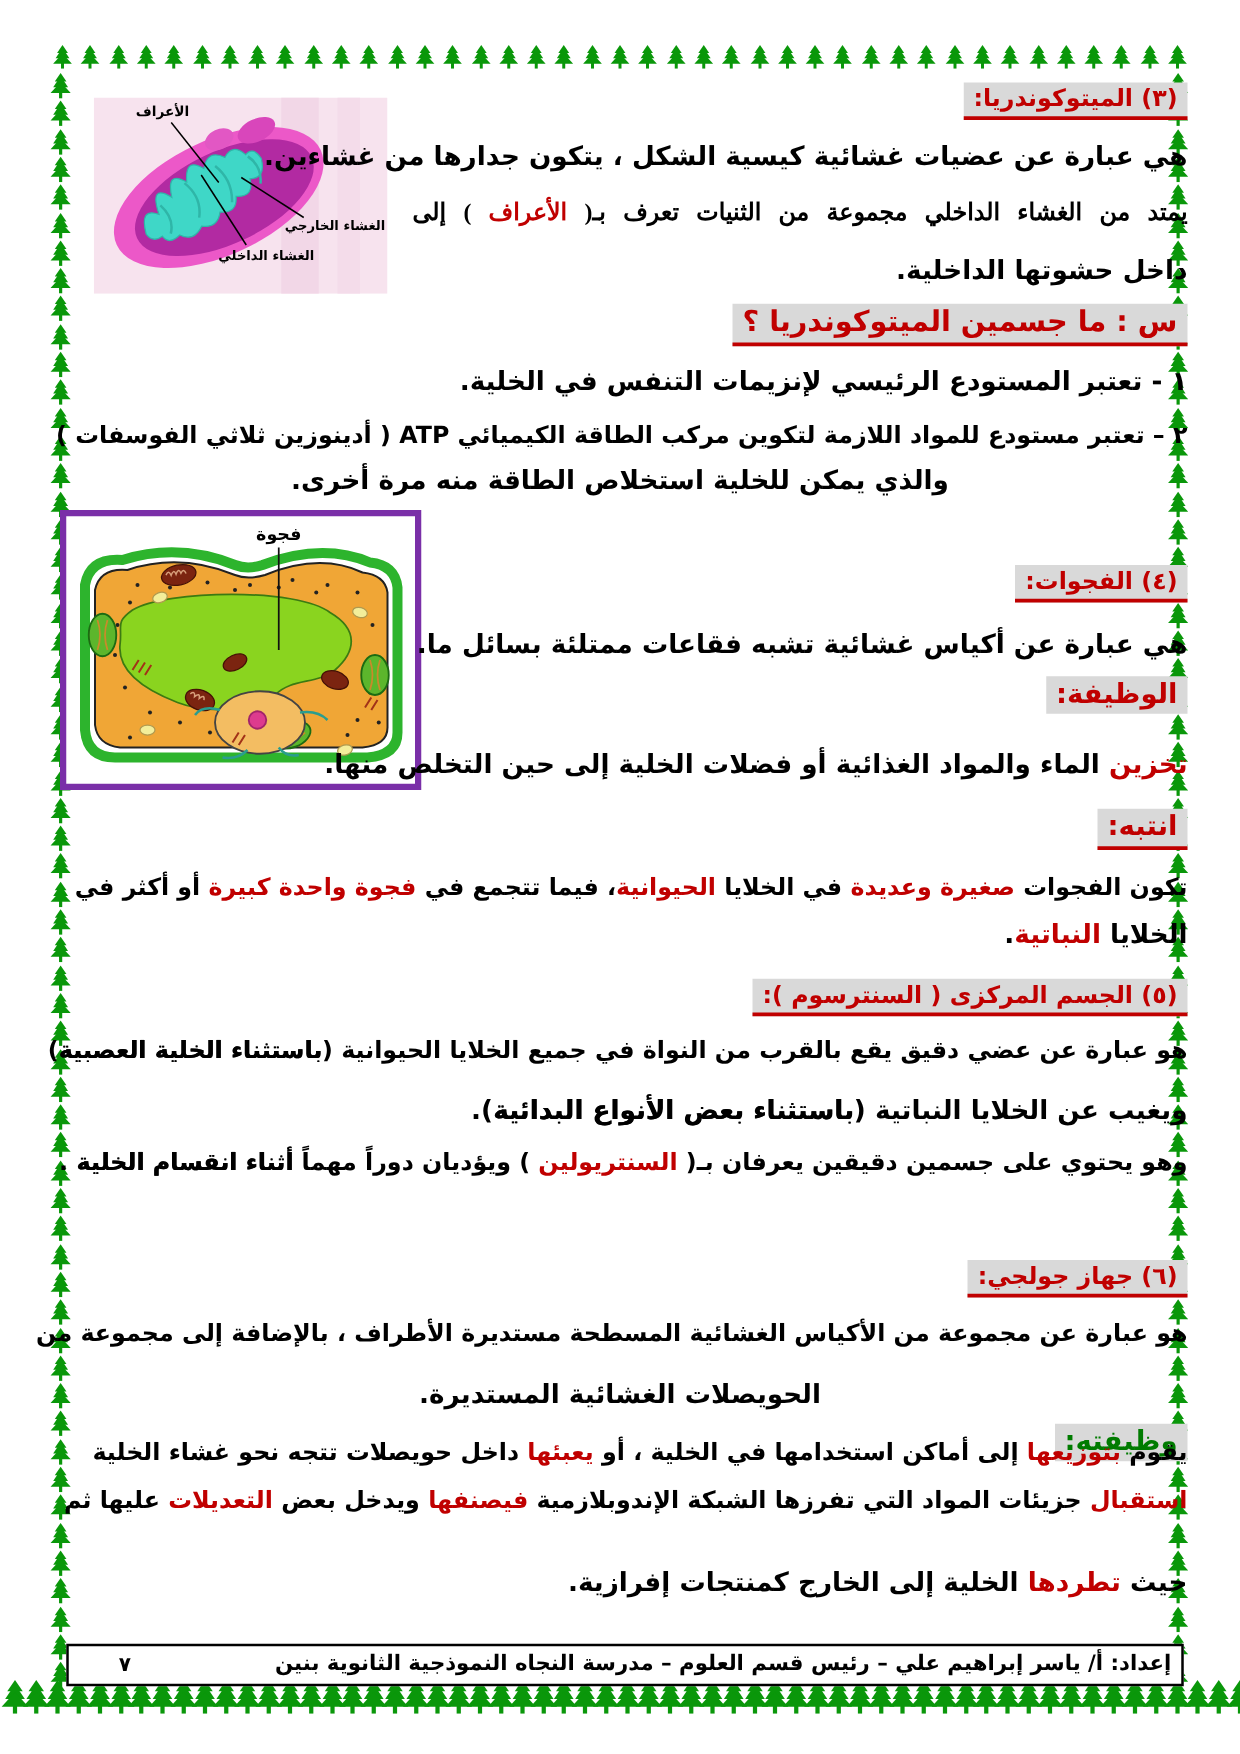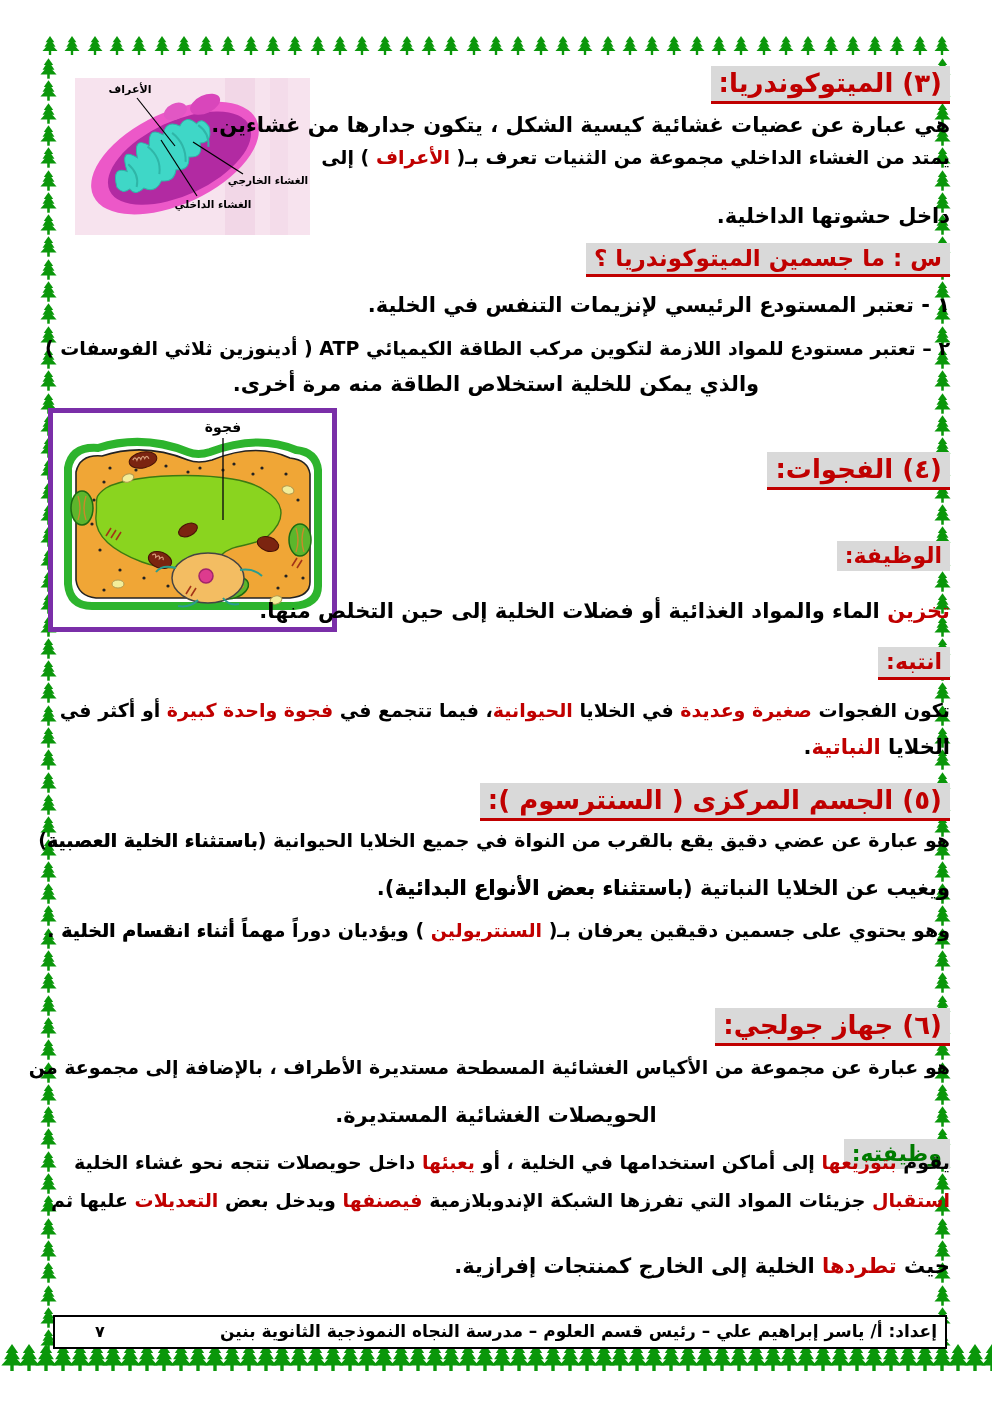--- a/index.html
+++ b/index.html
@@ -4,21 +4,21 @@
 <style>
   html,body{margin:0;padding:0;background:#fff;}
   #page{position:relative;width:992px;height:1403px;background:#ffffff;overflow:hidden;
         font-family:"DejaVu Sans","Liberation Serif",sans-serif;font-weight:bold;direction:rtl;}
   .ln{position:absolute;font-size:21px;color:#000;white-space:nowrap;direction:rtl;}
   .wrapln{position:absolute;font-size:19px;color:#000;direction:rtl;text-align:justify;text-align-last:justify;white-space:nowrap;}
   .center{text-align:center;text-align-last:center;white-space:nowrap;}
   .red{color:var(--accent-red);}
   .b{font-weight:900;text-shadow:0.4px 0 0 #000;}
   .hdg{position:absolute;display:inline-block;color:var(--accent-red);background:var(--heading-bg);
-       font-size:26px;padding:2px 8px 3px 8px;border-bottom:3px solid var(--accent-red);white-space:nowrap;}
+       font-size:19px;padding:2px 8px 3px 8px;border-bottom:3px solid var(--accent-red);white-space:nowrap;}
   .hdg.nl{border-bottom:none;}
   .hdg.green{color:var(--accent-green);}
   .tree-border{position:absolute;}
   .tree-border svg{position:absolute;display:block;}
   #footer-box{position:absolute;top:1315px;left:53px;right:45px;height:30px;border:2px solid #000;
               background:#fff;font-size:17px;line-height:29px;text-align:right;padding-left:4px;}
   #footer-box .ft{padding-right:8px;}
   #footer-pg{position:absolute;left:40px;top:0;font-size:16px;}
   svg text{font-family:"DejaVu Sans","Liberation Serif",sans-serif;font-weight:bold;}
 </style>
@@ -1780,21 +1780,21 @@
     </g>
     <line x1="62" y1="20" x2="100" y2="68" stroke="#000" stroke-width="1.2"></line>
     <text x="55" y="15" font-size="11" text-anchor="middle" fill="#000">الأعراف</text>
     <line x1="168" y1="96" x2="118" y2="64" stroke="#000" stroke-width="1.2"></line>
     <text x="193" y="106" font-size="10.5" text-anchor="middle" fill="#000">الغشاء الخارجي</text>
     <line x1="122" y1="118" x2="86" y2="62" stroke="#000" stroke-width="1.2"></line>
     <text x="138" y="130" font-size="10.5" text-anchor="middle" fill="#000">الغشاء الداخلي</text>
   </svg>
 
   <div class="ln" style="top:113px;right:42px;">هي عبارة عن عضيات غشائية كيسية الشكل ، يتكون جدارها من غشاءين.</div>
-  <div class="wrapln" style="top:146px;left:330px;right:42px;"><span>يمتد من الغشاء الداخلي مجموعة من الثنيات تعرف بـ( </span><span class="red">الأعراف</span><span> ) إلى</span></div>
+  <div class="wrapln" style="top:158px;left:330px;right:42px;font-family:Liberation Serif, serif;"><span>يمتد من الغشاء الداخلي مجموعة من الثنيات تعرف بـ( </span><span class="red">الأعراف</span><span> ) إلى</span></div>
   <div class="ln" style="top:204px;right:42px;">داخل حشوتها الداخلية.</div>
 
   <div class="hdg" style="top:243px;right:42px;font-size:23px;">س : ما جسمين الميتوكوندريا ؟</div>
   <div class="ln" style="top:293px;right:42px;">١ - تعتبر المستودع الرئيسي لإنزيمات التنفس في الخلية.</div>
   <div class="wrapln" style="top:337px;left:70px;right:42px;">٢ – تعتبر مستودع للمواد اللازمة لتكوين مركب الطاقة الكيميائي ATP ( أدينوزين ثلاثي الفوسفات )</div>
   <div class="ln center" style="top:372px;left:0;right:0;">والذي يمكن للخلية استخلاص الطاقة منه مرة أخرى.</div>
 
   <svg style="position:absolute;left:48px;top:408px;" width="289" height="224" viewBox="0 0 289 224">
     <rect x="2" y="2" width="285" height="220" fill="#ffffff" stroke="#7a2fa8" stroke-width="6"></rect>
     <path d="M20,60 Q24,38 50,40 Q95,26 140,44 Q150,48 162,44 Q210,26 248,42 Q268,44 270,62 L270,178 Q270,196 246,198 L44,198 Q22,198 20,176 Z" fill="#ffffff" stroke="#2db42d" stroke-width="8" stroke-linejoin="round"></path>
@@ -1870,20 +1870,21 @@
       <ellipse cx="80" cy="70" rx="6" ry="4" transform="rotate(-20 80 70)"></ellipse>
       <ellipse cx="240" cy="82" rx="6" ry="4" transform="rotate(15 240 82)"></ellipse>
       <ellipse cx="70" cy="176" rx="6" ry="4"></ellipse>
       <ellipse cx="228" cy="192" rx="6" ry="4" transform="rotate(-15 228 192)"></ellipse>
     </g>
     <line x1="175" y1="30" x2="175" y2="112" stroke="#111" stroke-width="1.4"></line>
     <text x="175" y="24" font-size="14" text-anchor="middle" fill="#000">فجوة</text>
   </svg>
 
   <div class="hdg" style="top:452px;right:42px;">(٤) الفجوات:</div>
+  <div class="ln" style="top:503px;right:42px;">هي عبارة عن أكياس غشائية تشبه فقاعات ممتلئة بسائل ما.</div>
   <div class="hdg nl" style="top:541px;right:42px;font-size:22px;">الوظيفة:</div>
   <div class="ln" style="top:599px;right:42px;"><span class="red">تخزين</span><span> الماء والمواد الغذائية أو فضلات الخلية إلى حين التخلص منها.</span></div>
 
   <div class="hdg" style="top:647px;right:42px;font-size:22px;">انتبه:</div>
   <div class="wrapln" style="top:699px;left:72px;right:42px;"><span>تكون الفجوات </span><span class="red">صغيرة وعديدة</span><span> في الخلايا </span><span class="red">الحيوانية</span><span>، فيما تتجمع في </span><span class="red">فجوة واحدة كبيرة</span><span> أو أكثر في</span></div>
   <div class="ln" style="top:735px;right:42px;"><span>الخلايا </span><span class="red">النباتية</span><span>.</span></div>
 
   <div class="hdg" style="top:783px;right:42px;">(٥) الجسم المركزى ( السنترسوم ):</div>
   <div class="wrapln" style="top:829px;left:70px;right:42px;"><span>هو عبارة عن عضي دقيق يقع بالقرب من النواة في جميع الخلايا الحيوانية (</span><span class="b">باستثناء الخلية العصبية</span><span>)</span></div>
   <div class="ln" style="top:876px;right:42px;"><span>ويغيب عن الخلايا النباتية (</span><span class="b">باستثناء بعض الأنواع البدائية</span><span>).</span></div>

